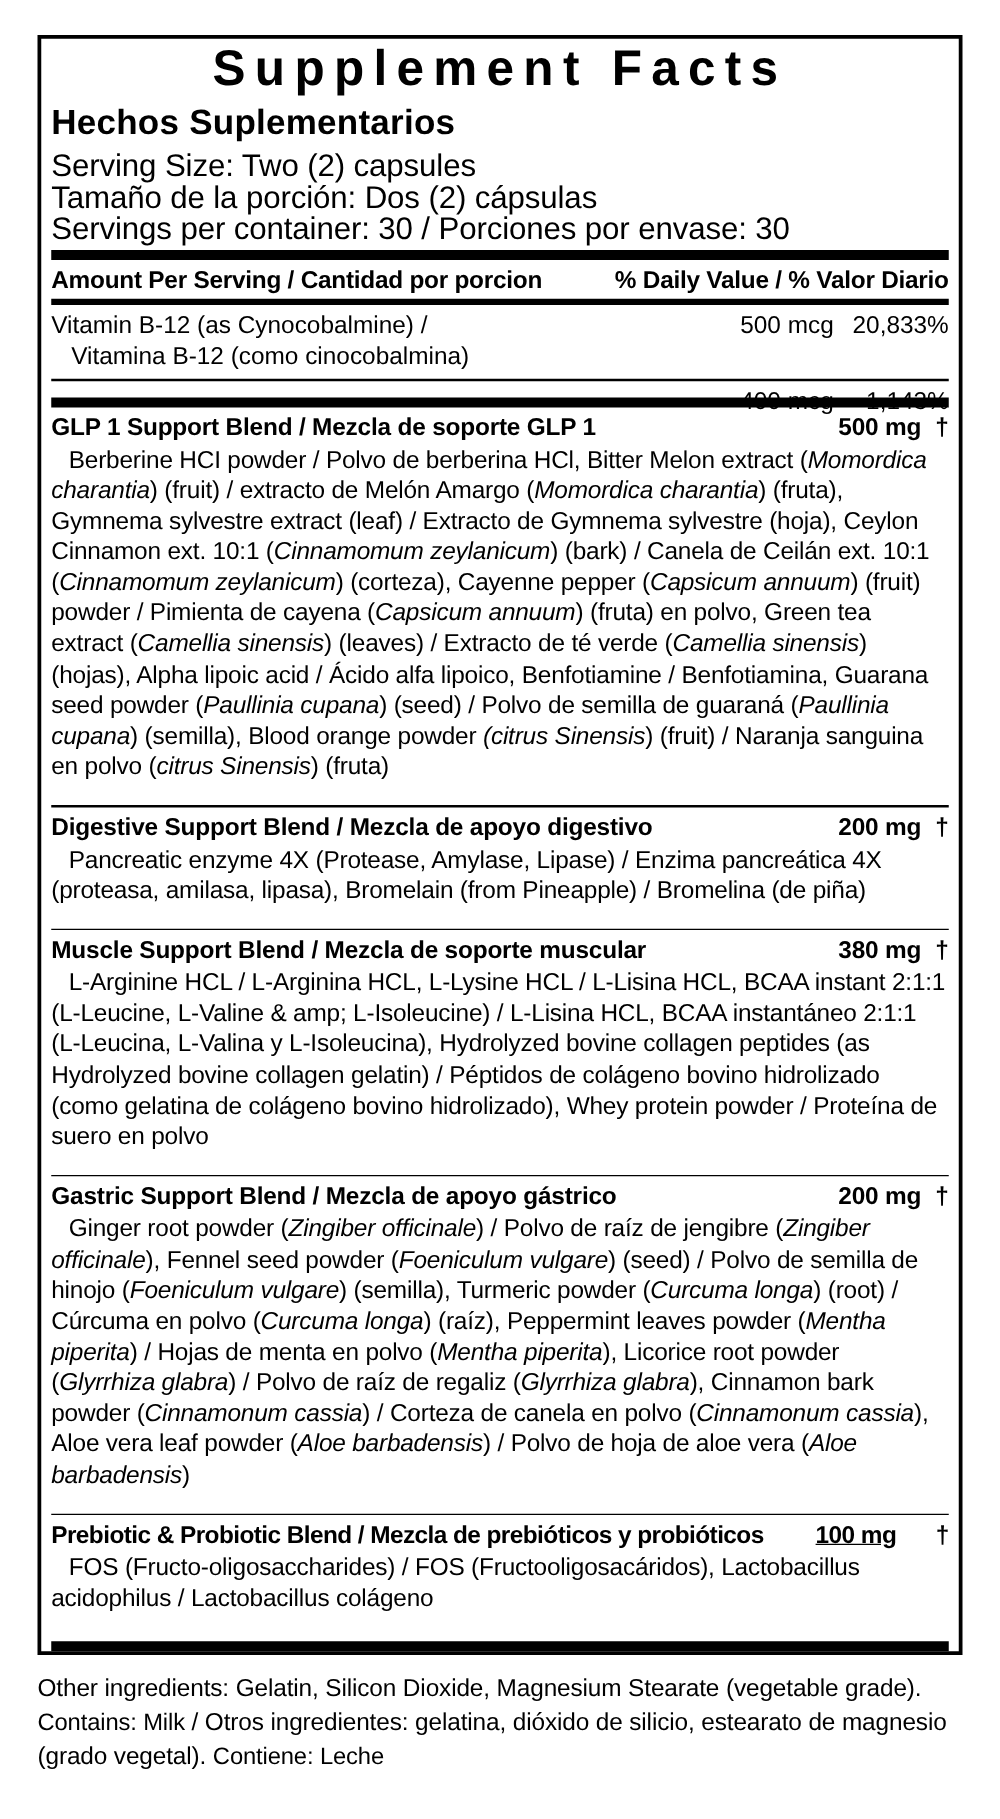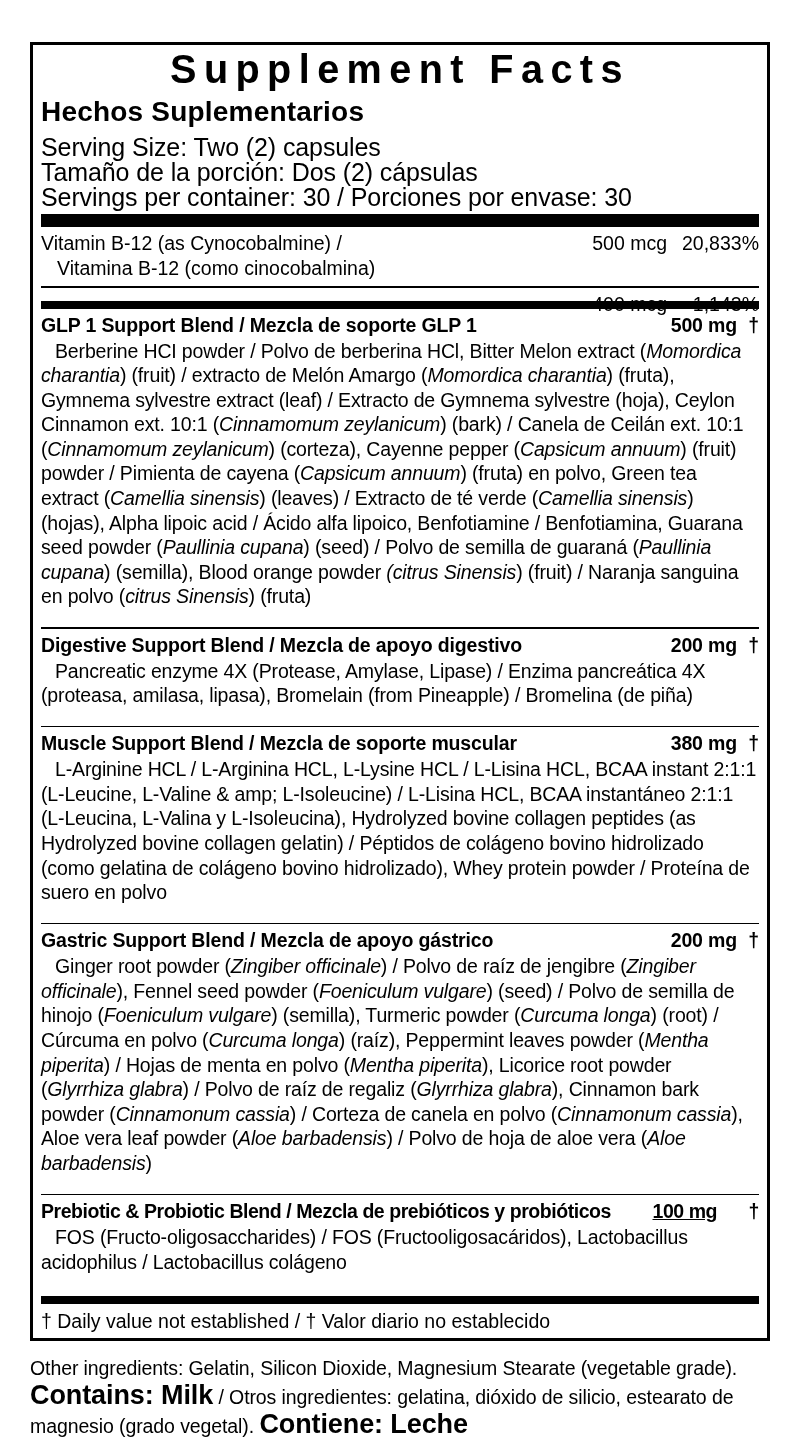--- a/index.html
+++ b/index.html
@@ -4,21 +4,21 @@
 <style>
   html,body{margin:0;padding:0;background:#ffffff;}
   body{
     width:800px;height:1455px;
     font-family:"Liberation Sans","DejaVu Sans",sans-serif;
     color:#000;
     -webkit-font-smoothing:none;
   }
   .label{
     position:absolute;
-    left:30px; top:42px;
+    left:30px; top:28px;
     width:740px;
     box-sizing:border-box;
   }
   .panel{
     border:3px solid #000;
     box-sizing:border-box;
     padding:0 8px;
   }
 
   
@@ -129,42 +129,46 @@
   }
 
   
   .other{
     margin-top:14px;
     font-size:19.5px;
     line-height:27px;
     letter-spacing:-0.1px;
   }
   .other b{
-    font-weight:bold;
-    font-size:27px;
+    font-weight:normal;
+    font-size:19px;
   }
 </style>
 </head>
 <body>
 
 <div class="label">
 
   <div class="panel">
 
     <div class="title-en">Supplement Facts</div>
     <div class="title-es">Hechos Suplementarios</div>
 
     <div class="serving">
       <div>Serving Size: Two (2) capsules</div>
       <div>Tamaño de la porción: Dos (2) cápsulas</div>
       <div>Servings per container: 30 / Porciones por envase: 30</div>
     </div>
 
     <div class="bar-thick"></div>
 
+    <div class="hdr">
+      <span class="l">Amount Per Serving / Cantidad por porcion</span>
+      <span class="r">% Daily Value / % Valor Diario</span>
+    </div>
 
     <div class="bar-med"></div>
 
     <div id="nutrient-rows">
         <div class="nrow">
           <div class="nm">Vitamin B-12 (as Cynocobalmine) /<span class="l2">Vitamina B-12 (como cinocobalmina)</span></div>
           <div class="amt">500 mcg</div>
           <div class="dv">20,833%</div>
         </div>
         <div class="rule-thin"></div>
@@ -213,19 +217,18 @@
           <span class="bname">Prebiotic &amp; Probiotic Blend / Mezcla de prebióticos y probióticos</span>
           <span class="spacer"></span>
           <span class="bamt">100 mg</span>
           <span class="bdag">†</span>
         </div>
         <div class="blend-body">FOS (Fructo-oligosaccharides) / FOS (Fructooligosacáridos), Lactobacillus acidophilus / Lactobacillus colágeno</div>
       </div>
 
     <div class="bar-thick"></div>
 
-    <div class="footnote">† Daily value not established  / † Valor diario no establecido</div>
 
   </div>
 
   <div class="other">Other ingredients: Gelatin, Silicon Dioxide, Magnesium Stearate (vegetable grade). <b>Contains: Milk</b> / Otros ingredientes: gelatina, dióxido de silicio, estearato de magnesio (grado vegetal). <b>Contiene: Leche</b></div>
 
 </div>
 
 </body></html>

